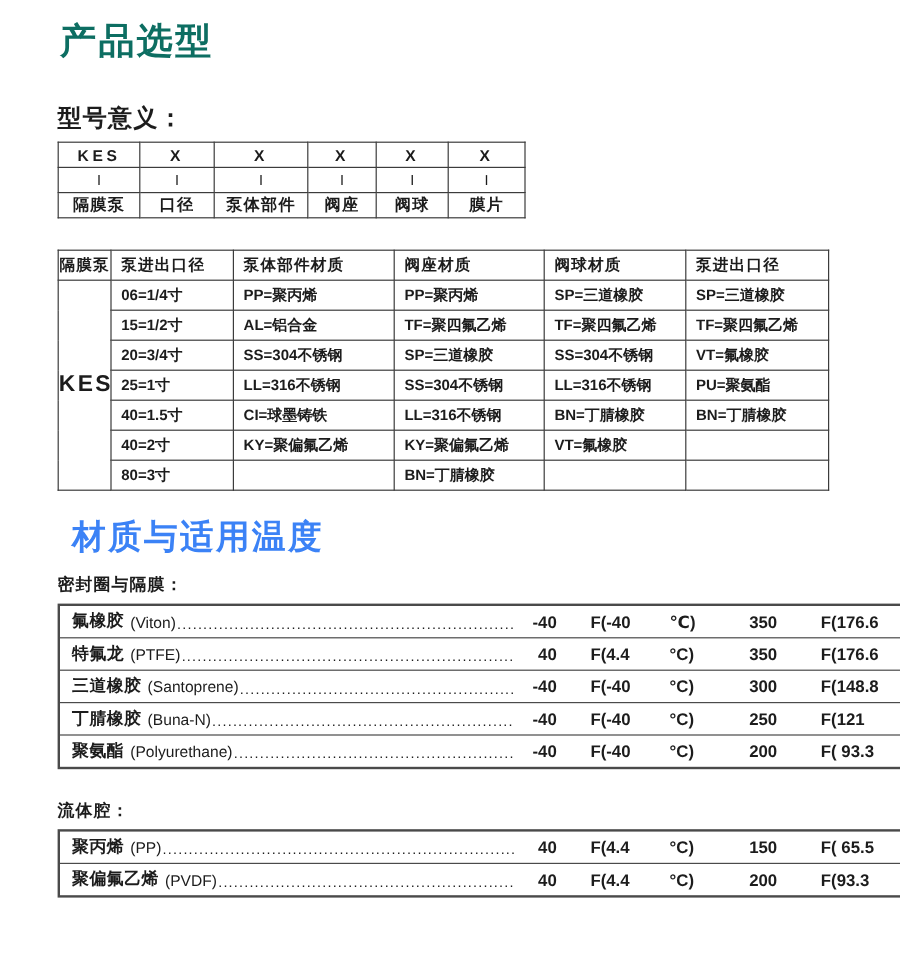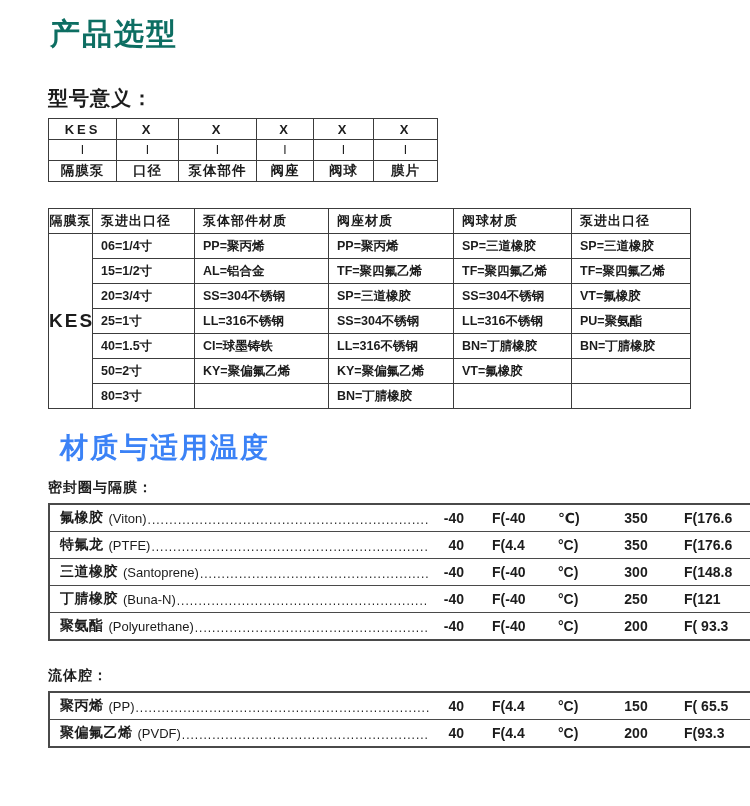--- a/index.html
+++ b/index.html
@@ -170,21 +170,21 @@
       <td>PU=聚氨酯</td>
     </tr>
     <tr>
       <td>40=1.5寸</td>
       <td>CI=球墨铸铁</td>
       <td>LL=316不锈钢</td>
       <td>BN=丁腈橡胶</td>
       <td>BN=丁腈橡胶</td>
     </tr>
     <tr>
-      <td>50=2寸</td>
+      <td>40=2寸</td>
       <td>KY=聚偏氟乙烯</td>
       <td>KY=聚偏氟乙烯</td>
       <td>VT=氟橡胶</td>
       <td></td>
     </tr>
     <tr>
       <td>80=3寸</td>
       <td></td>
       <td>BN=丁腈橡胶</td>
       <td></td>

